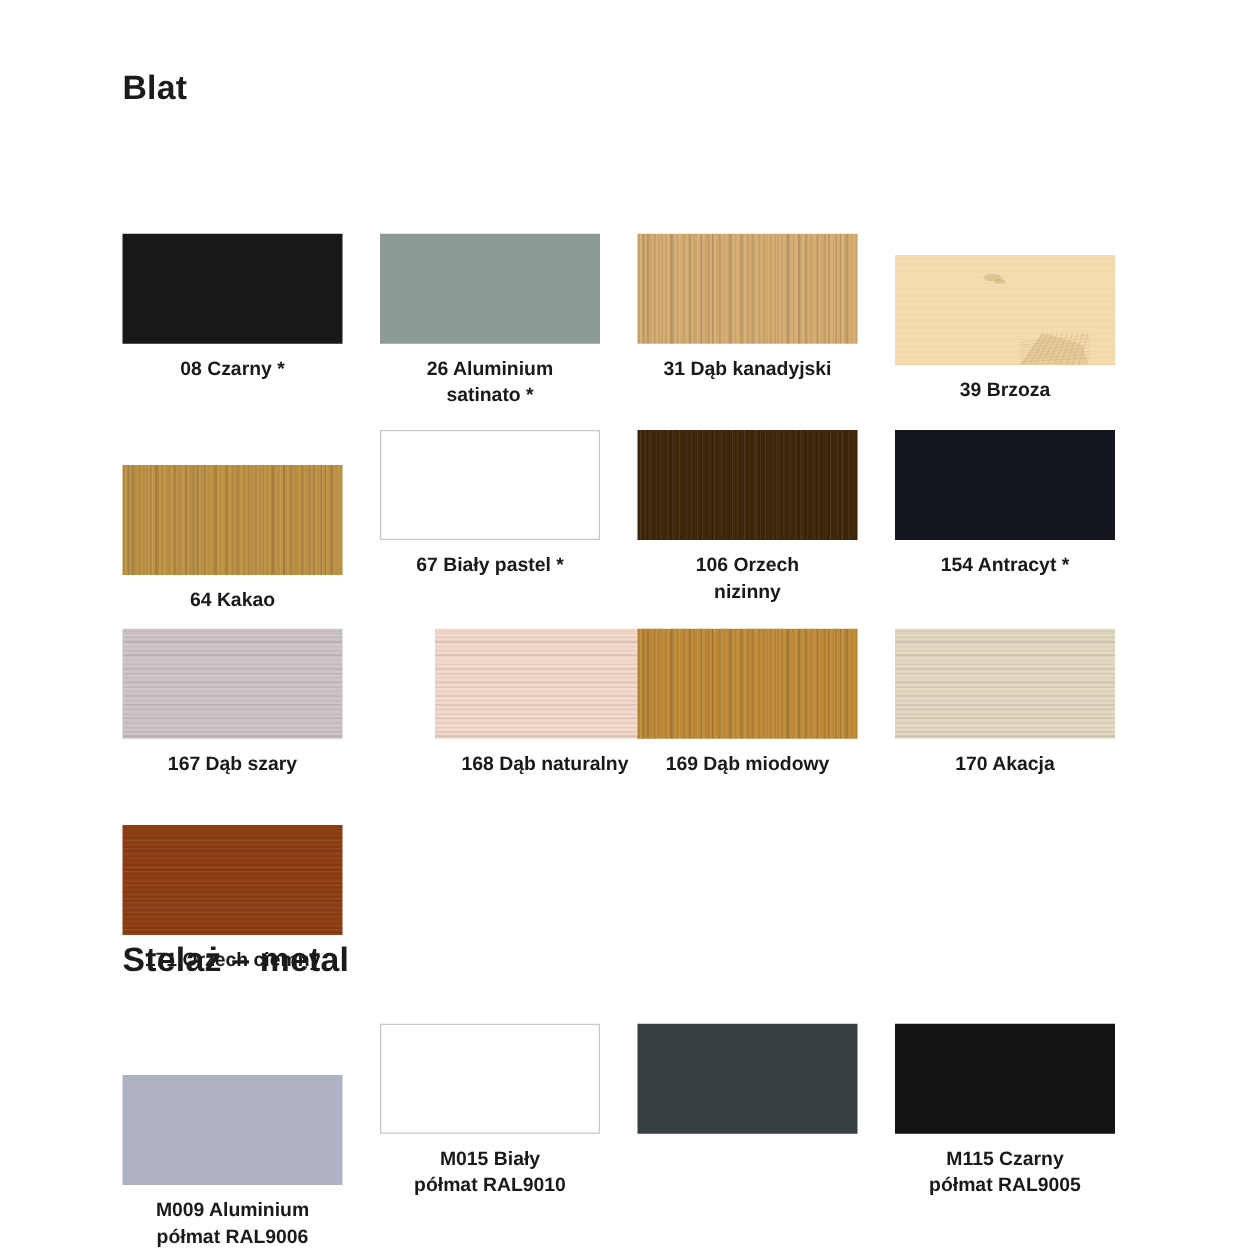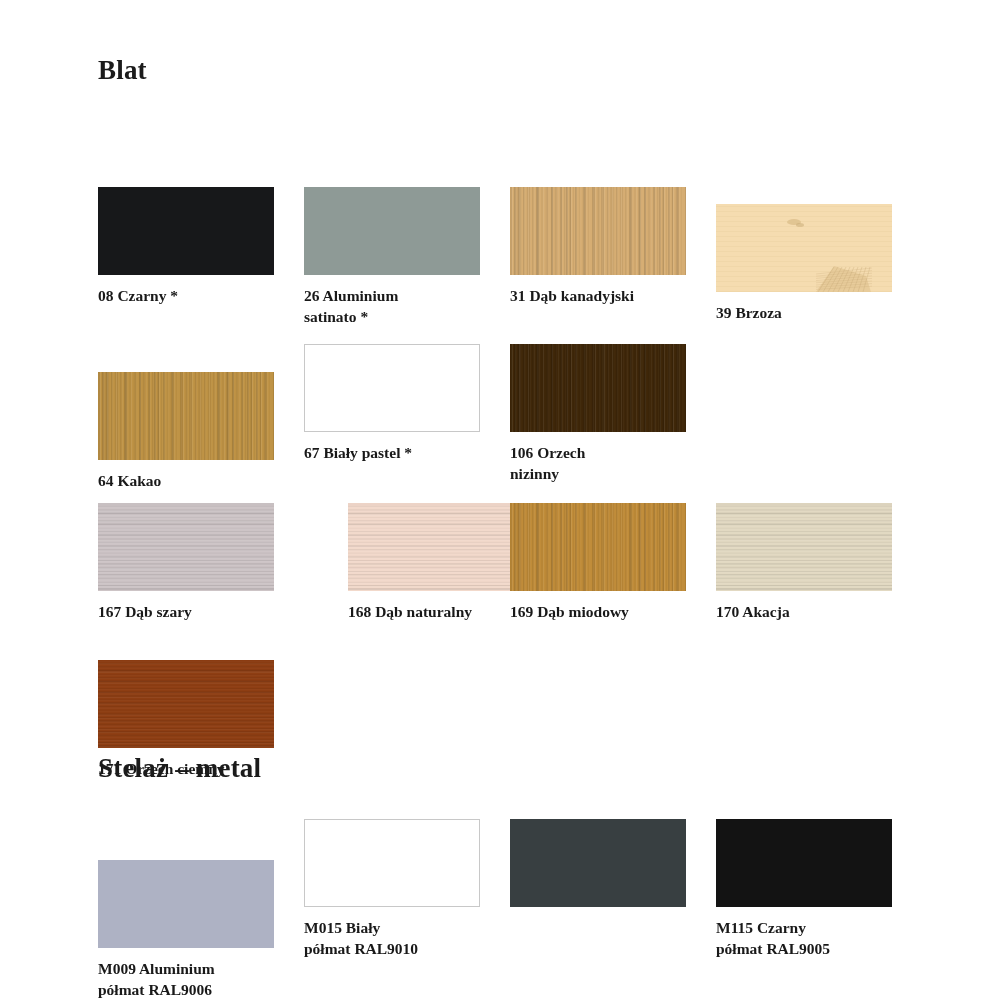--- a/index.html
+++ b/index.html
@@ -13,40 +13,40 @@
     font-family: "Liberation Sans", sans-serif;
     color: #1a1a1a;
     position: relative;
     overflow: hidden;
   }
   .page {
     position: absolute;
     left: 0; top: 0;
     width: 1000px;
     height: 1000px;
-    font-family: Liberation Serif, serif;
   }
   .section-title {
     position: absolute;
     font-size: 27px;
     font-weight: bold;
     letter-spacing: 0.2px;
     color: #1b1b1b;
   }
   #title-blat { left: 98px; top: 55px; }
   #title-stelaz { left: 98px; top: 753px; }
 
   .swatch-grid {
     position: absolute;
     left: 98px;
     width: 820px;
   }
   .swatch {
     position: absolute;
     width: 176px;
+    text-align: center;
   }
   .chip {
     width: 176px;
     height: 88px;
     position: relative;
     overflow: hidden;
     box-sizing: border-box;
   }
   .chip.bordered {
     border: 1px solid #c8c8c8;
@@ -506,20 +506,24 @@
             <rect x="2.1" y="0" width="0.7" height="88" fill="#fff" opacity="0.111"></rect>
             <rect x="4.5" y="0" width="2.0" height="88" fill="#000" opacity="0.061"></rect>
             <rect x="5.9" y="0" width="0.7" height="88" fill="#fff" opacity="0.049"></rect>
             <rect x="8.3" y="0" width="1.3" height="88" fill="#000" opacity="0.106"></rect>
             <rect x="9.7" y="0" width="0.7" height="88" fill="#fff" opacity="0.084"></rect>
           </svg>
         </div>
         <div class="label">106 Orzech
 nizinny</div>
       </div>
+      <div class="swatch" style="left: 618px; top: 223px;">
+        <div class="chip" style="background: rgb(20, 22, 29);"></div>
+        <div class="label">154 Antracyt *</div>
+      </div>
       <div class="swatch" style="left: 0px; top: 382px;">
         <div class="chip" style="background: rgb(205, 196, 198);">
           <svg class="grain" width="176" height="88" viewBox="0 0 176 88" xmlns="http://www.w3.org/2000/svg">
             <rect x="0" y="0.0" width="176" height="0.5" fill="#000" opacity="0.040"></rect>
             <rect x="0" y="1.3" width="176" height="0.6" fill="#fff" opacity="0.036"></rect>
             <rect x="0" y="3.2" width="176" height="0.8" fill="#000" opacity="0.058"></rect>
             <rect x="0" y="4.5" width="176" height="0.6" fill="#fff" opacity="0.052"></rect>
             <rect x="0" y="6.4" width="176" height="1.1" fill="#000" opacity="0.076"></rect>
             <rect x="0" y="7.7" width="176" height="0.6" fill="#fff" opacity="0.069"></rect>
             <rect x="0" y="9.6" width="176" height="1.4" fill="#000" opacity="0.095"></rect>

